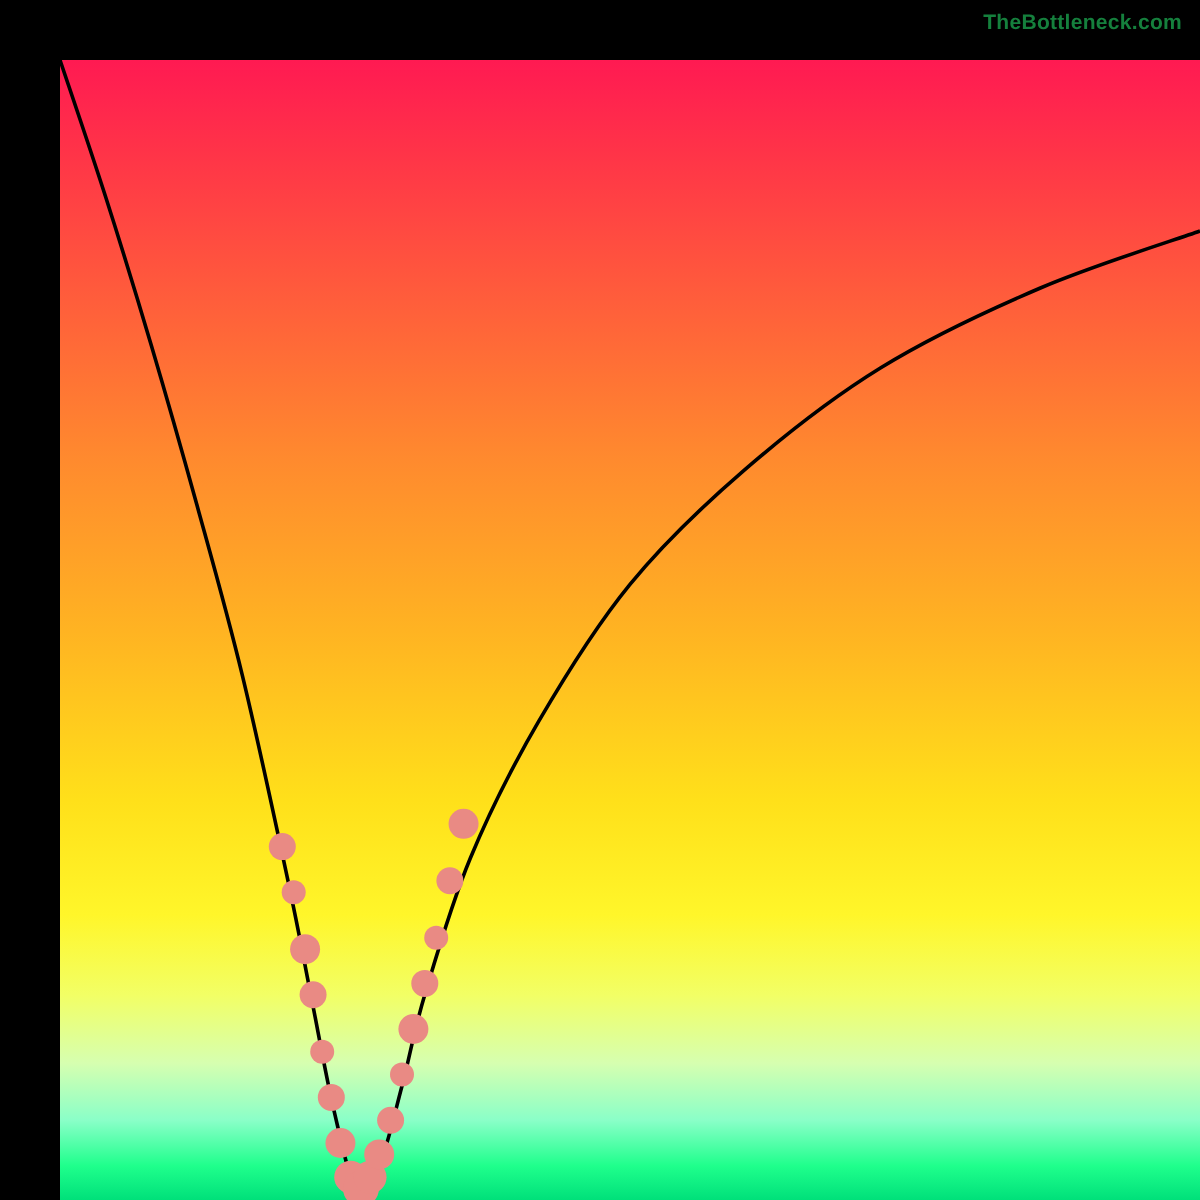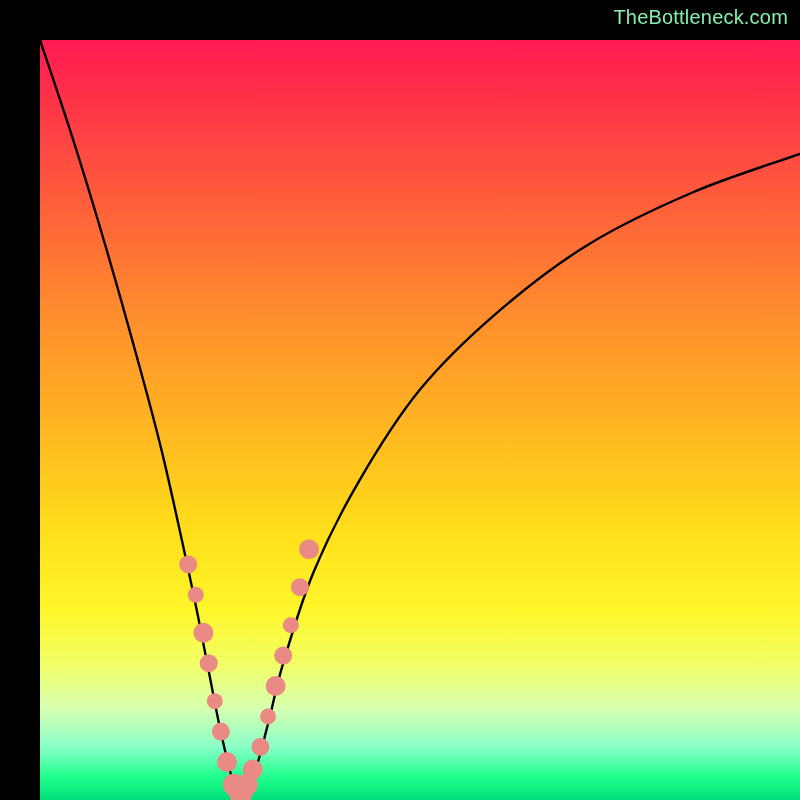--- a/index.html
+++ b/index.html
@@ -35,23 +35,23 @@
       #d6ffb0 88%,
       #8affc8 93%,
       #1fff8c 97%,
       #00e07a 100%
     );
   }
   .watermark {
     position: absolute;
     top: 6px;
     right: 12px;
-    color: #86efac;
-    font-size: 20px;
-    font-weight: 400;
+    color: #15803d;
+    font-size: 14px;
+    font-weight: 700;
     letter-spacing: 0.2px;
     user-select: none;
   }
   svg.curve {
     position: absolute;
     left: 0;
     top: 0;
     width: 760px;
     height: 760px;
     overflow: visible;

